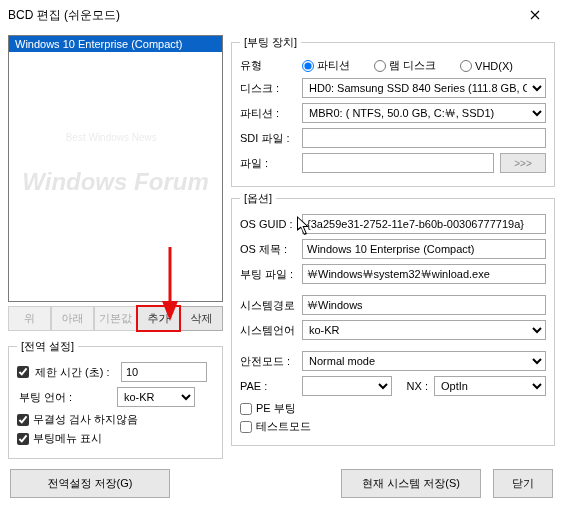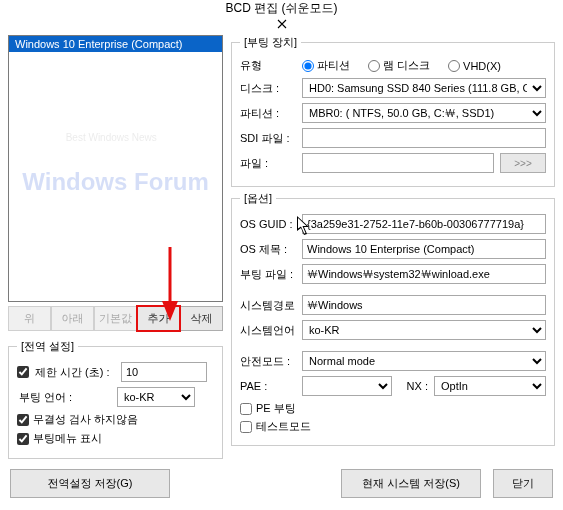--- a/index.html
+++ b/index.html
@@ -13,21 +13,20 @@
   overflow: hidden;
   position: relative;
 }
 .titlebar {
   height: 30px;
   display: flex;
   align-items: center;
   padding: 0 8px;
   border-bottom: 0;
   font-size: 12px;
-  flex-direction: column;
 }
 .titlebar .title { flex: 1; }
 .titlebar .close {
   width: 40px; height: 24px;
   display: flex; align-items: center; justify-content: center;
   cursor: default; font-size: 14px;
 }
 .titlebar .close svg { width: 10px; height: 10px; }
 .content {
   display: flex;
@@ -58,21 +57,22 @@
   padding: 2px 6px;
   font-size: 11px;
 }
 .watermark {
   position: absolute;
   top: 55%; left: 50%;
   transform: translate(-50%, -50%);
   opacity: 0.18;
   font-size: 24px;
   font-weight: bold;
-  color: #1d4ed8;
+  font-style: italic;
+  color: #737373;
   white-space: nowrap;
   user-select: none;
 }
 .watermark-sub {
   position: absolute;
   top: 38%; left: 48%;
   transform: translate(-50%, -50%);
   opacity: 0.14;
   font-size: 10px;
   color: #777;
@@ -124,21 +124,21 @@
   accent-color: #333;
 }
 input[type=radio] {
   width: 12px; height: 12px;
 }
 
 .field-lbl { width: 56px; flex: none; }
 .rightgrid .formrow { margin-bottom: 5px; }
 .rightgrid select, .rightgrid input[type=text] { flex: 1; }
 
-.radiorow { display: flex; align-items: center; gap: 18px; flex: 1; }
+.radiorow { display: flex; align-items: center; gap: 24px; flex: 1; }
 .radioopt { display: flex; align-items: center; gap: 3px; white-space: nowrap; }
 
 .go-btn {
   width: 46px; height: 20px;
   border: 1px solid #adadad;
   background: #e8e8e8;
   font-size: 10px;
   color: #888;
   display: flex; align-items: center; justify-content: center;
 }

